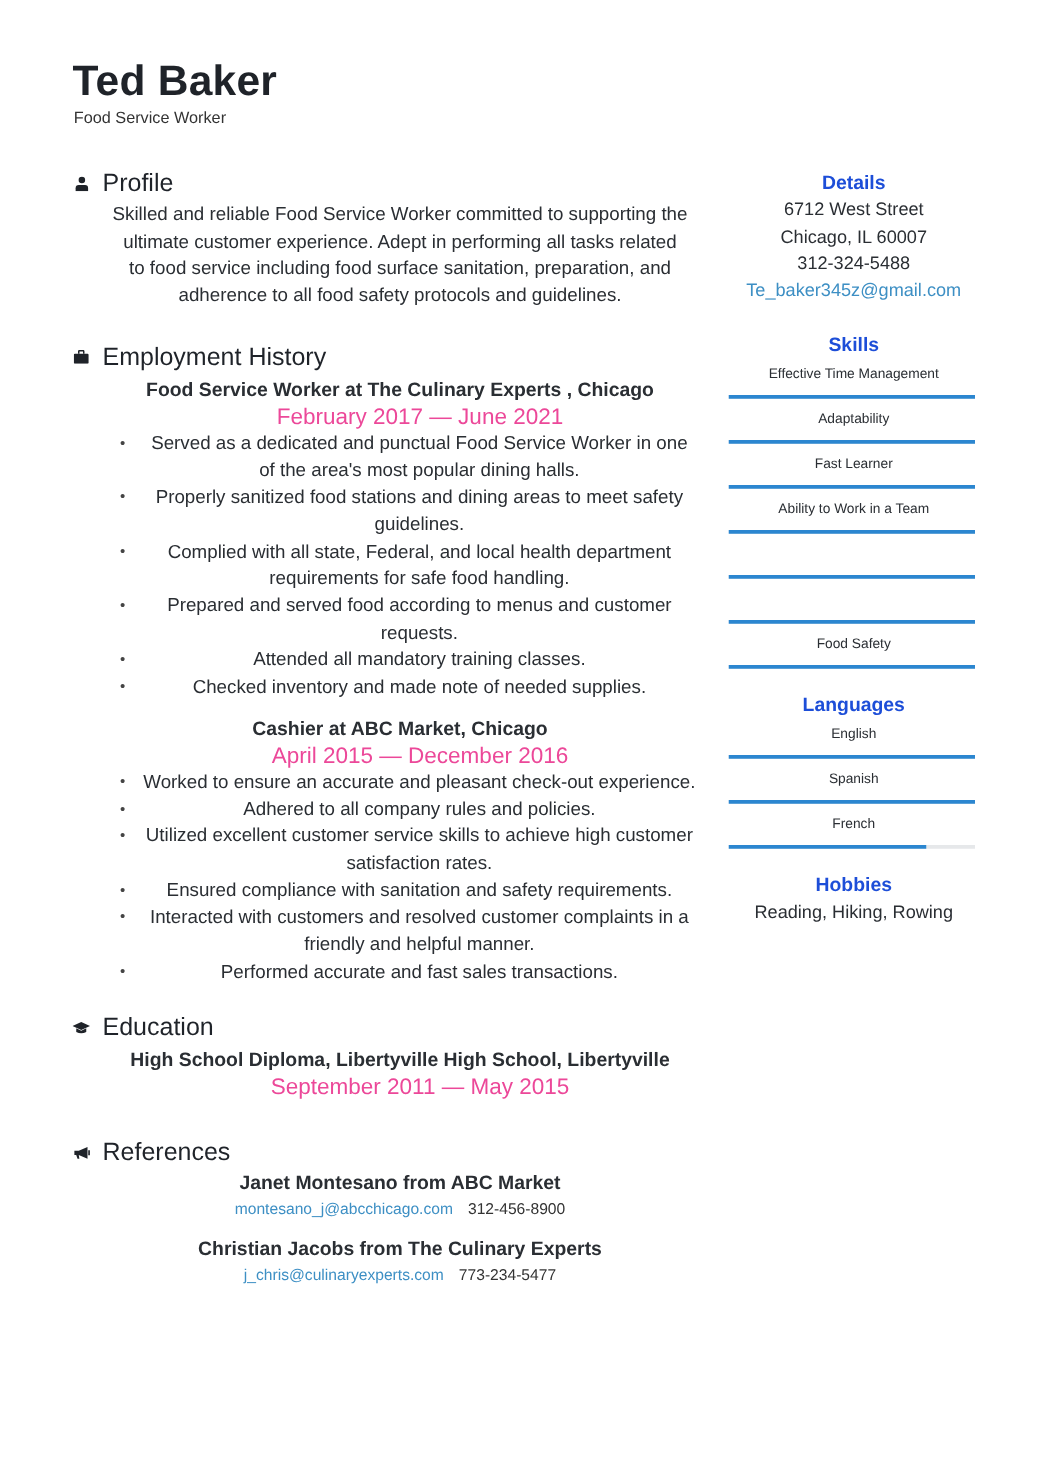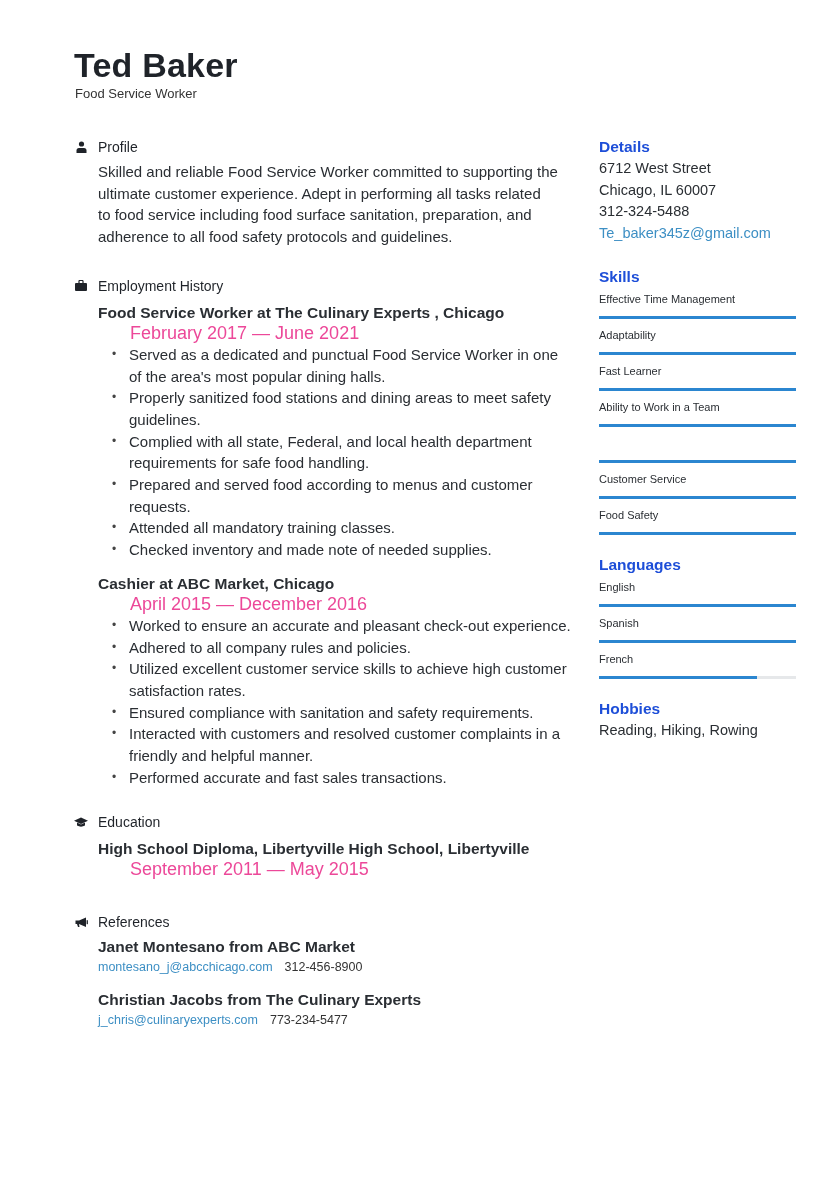--- a/index.html
+++ b/index.html
@@ -1,28 +1,28 @@
 <!DOCTYPE html>
 <html><head>
 <meta charset="utf-8">
 <style>
   html, body { margin:0; padding:0; background:#ffffff; }
   body { width:840px; height:1187px; position:relative; font-family:"Liberation Sans", sans-serif; color:#1f2329; overflow:hidden; }
-  .page { position:absolute; left:16px; top:0; width:772px; height:1187px; }
+  .page { position:absolute; left:0; top:0; width:772px; height:1187px;text-align:center; }
 
   .name { position:absolute; left:58px; top:44px; font-size:34px; font-weight:bold; color:#1f2329; letter-spacing:0.2px; line-height:42px; }
   .jobtitle { position:absolute; left:59px; top:86px; font-size:13px; color:#333; }
 
   .main { position:absolute; left:58px; top:133px; width:500px; }
   .side { position:absolute; left:583px; top:136px; width:200px; }
 
   .section { position:relative; margin-bottom:20px; }
   .sec-head { position:relative; height:28px; display:flex; align-items:center; }
   .sec-icon { position:absolute; left:0; top:7px; width:14px; height:14px; display:flex; align-items:center; justify-content:center; }
-  .sec-title { position:absolute; left:24px; top:0; font-size:14px; color:#1f2329; line-height:28px; }
+  .sec-title { position:absolute; left:24px; top:0; font-size:20px; color:#1f2329; line-height:28px; }
   .sec-body { margin-left:24px; }
 
   .para { font-size:15px; line-height:21.7px; color:#2a2e33; margin:0; }
 
   .job-title { font-size:15.5px; font-weight:bold; color:#2a2e33; line-height:22px; margin-top:2px; }
   .job-date { font-size:18px; color:#ec4899; line-height:18px; margin-bottom:2px;margin-left:32px; }
   ul.bullets { margin:0 0 12px 0; padding:0 0 0 31px; list-style:none; }
   ul.bullets li { position:relative; font-size:15px; line-height:21.7px; color:#2a2e33; }
   ul.bullets li::before { content:"•"; position:absolute; left:-17px; top:0; color:#444; font-size:12px; }
 
@@ -186,21 +186,20 @@
             <div class="meter-track">
               <div class="meter-fill" style="width: 100%;"></div>
             </div>
           </div>
           <div class="meter-item">
             <div class="meter-track">
               <div class="meter-fill" style="width: 100%;"></div>
             </div>
           </div>
           <div class="meter-item">
-            <div class="meter-label">Customer Service</div>
             <div class="meter-track">
               <div class="meter-fill" style="width: 100%;"></div>
             </div>
           </div>
           <div class="meter-item">
             <div class="meter-label">Food Safety</div>
             <div class="meter-track">
               <div class="meter-fill" style="width: 100%;"></div>
             </div>
           </div>

